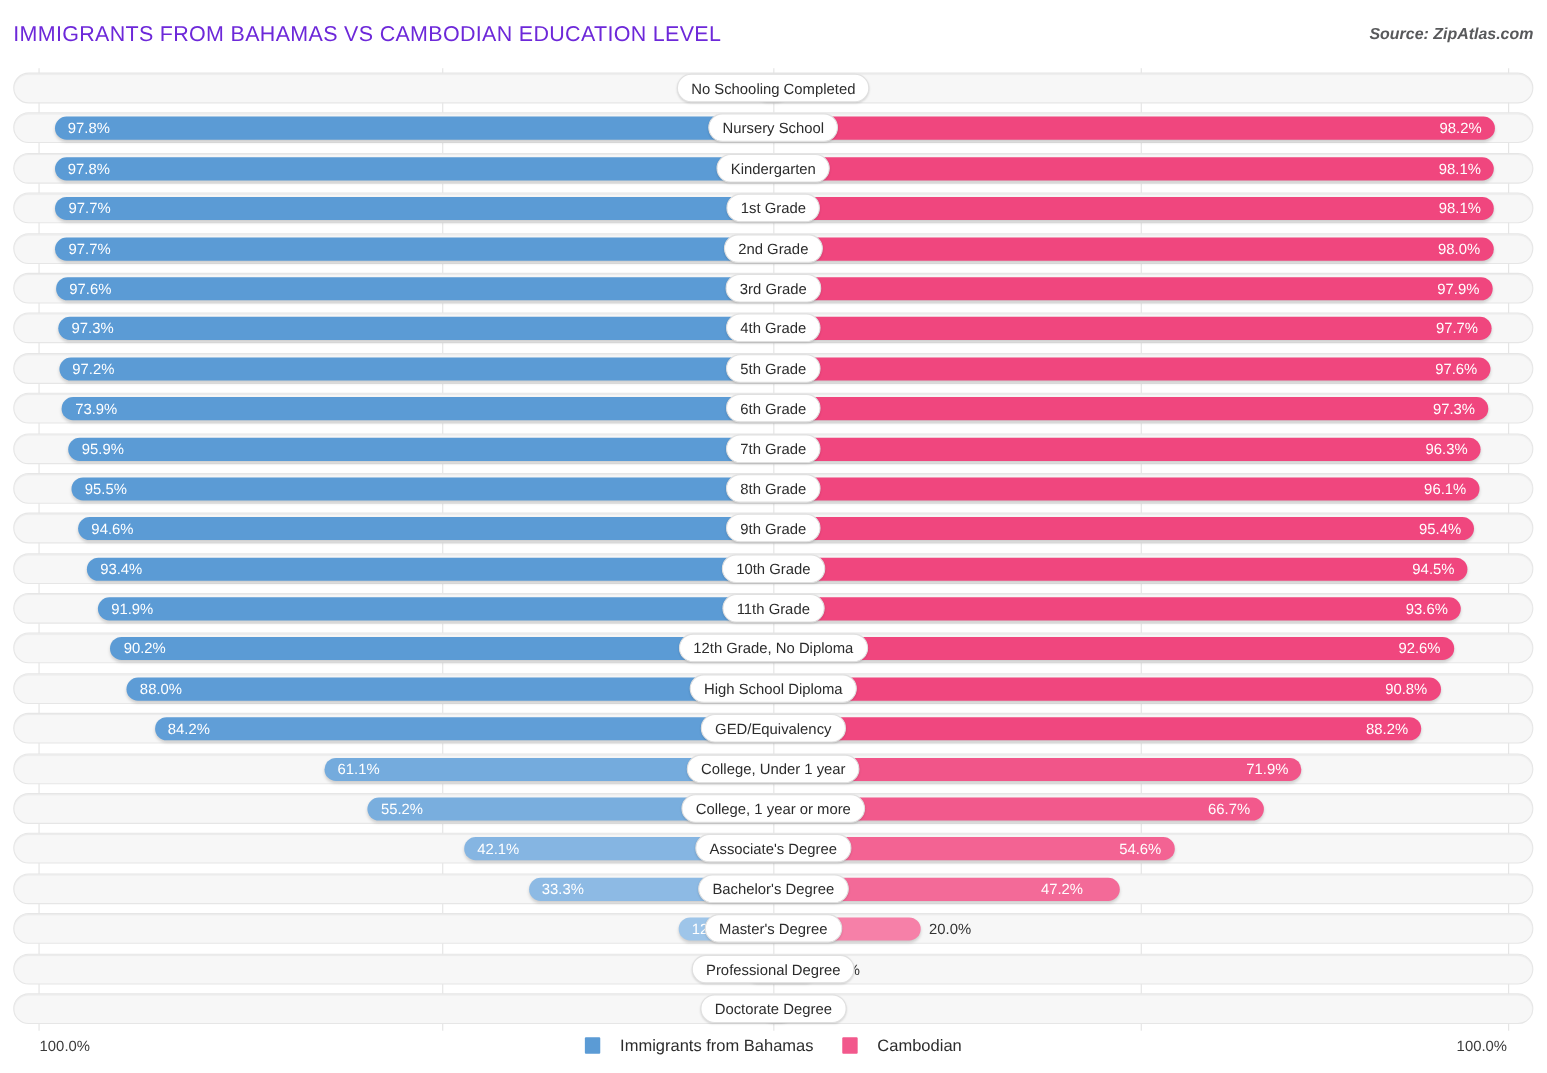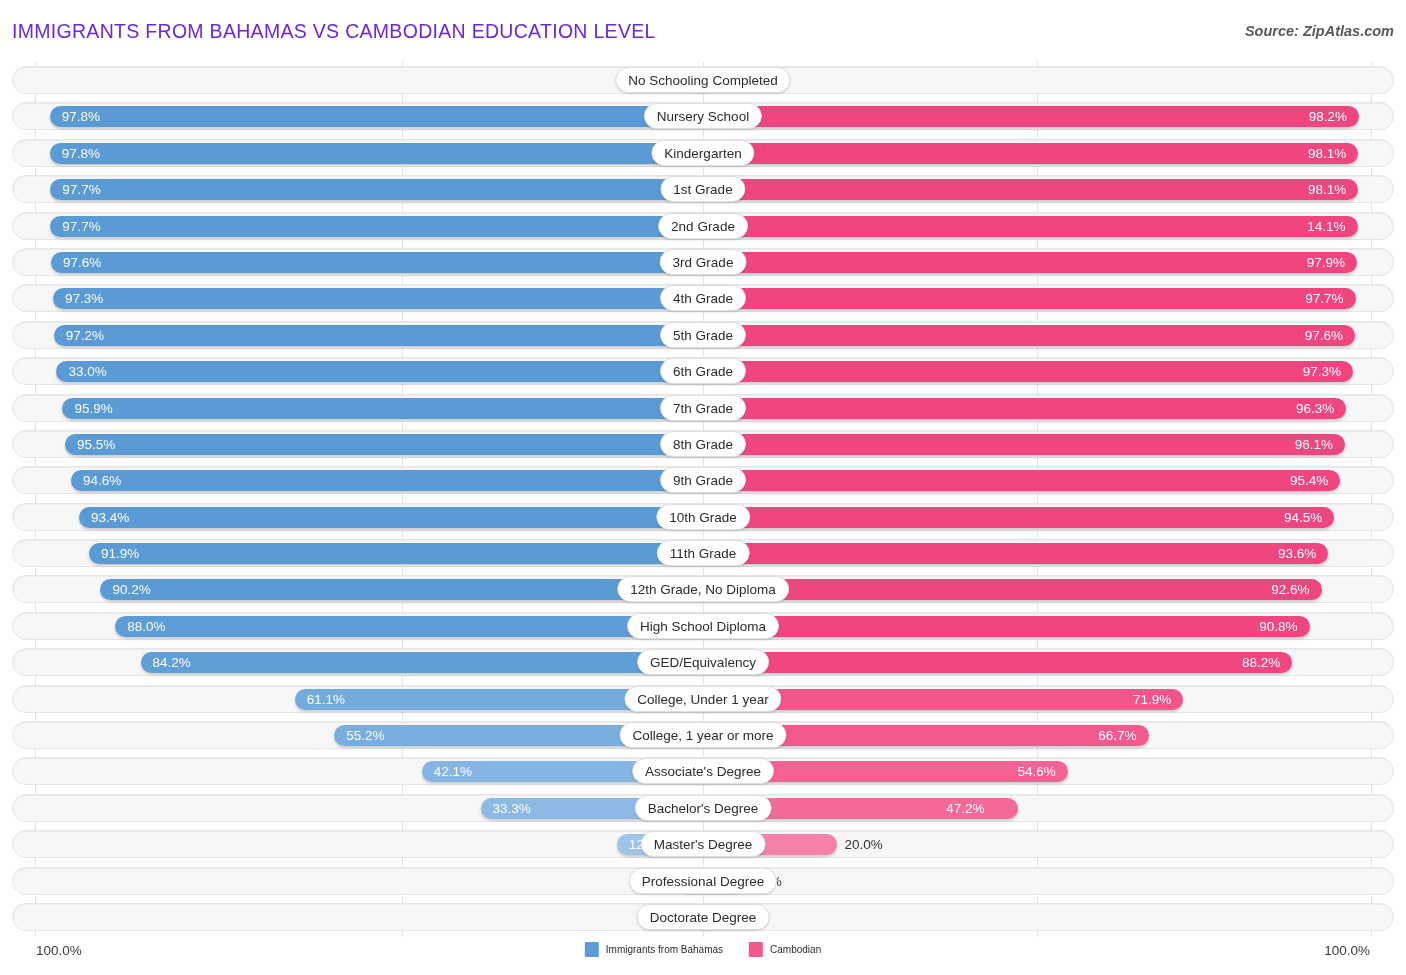--- a/index.html
+++ b/index.html
@@ -148,22 +148,22 @@
     left: 50%;
     transform: translateX(-50%);
     top: 6px;
     display: flex;
     align-items: center;
     gap: 26px;
   }
   .legend-item {
     display: flex;
     align-items: center;
-    gap: 7px;
-    font-size: 10px;
+    gap: 18px;
+    font-size: 15px;
     color: #2c2c2c;
     white-space: nowrap;
   }
   .swatch {
     width: 14px; height: 15px;
     border-radius: 1px;
     display: inline-block;
   }
 </style>
 </head>
@@ -215,21 +215,21 @@
           <div class="bar bar-right" style="left: 703px; width: 655.308px; background: rgb(240, 70, 126);"></div>
           <div class="val val-left inside" style="left: 62.364px;">97.7%</div>
           <div class="val val-right inside" style="left: 1286.31px; width: 60px; text-align: right;">98.1%</div>
           <div class="center-label" style="left: 703px;">1st Grade</div>
         </div>
         <div class="row">
           <div class="track"></div>
           <div class="bar bar-left" style="left: 50.364px; width: 652.636px; background: rgb(91, 155, 213);"></div>
           <div class="bar bar-right" style="left: 703px; width: 654.64px; background: rgb(240, 70, 126);"></div>
           <div class="val val-left inside" style="left: 62.364px;">97.7%</div>
-          <div class="val val-right inside" style="left: 1285.64px; width: 60px; text-align: right;">14.1%</div>
+          <div class="val val-right inside" style="left: 1285.64px; width: 60px; text-align: right;">98.0%</div>
           <div class="center-label" style="left: 703px;">2nd Grade</div>
         </div>
         <div class="row">
           <div class="track"></div>
           <div class="bar bar-left" style="left: 51.032px; width: 651.968px; background: rgb(91, 155, 213);"></div>
           <div class="bar bar-right" style="left: 703px; width: 653.972px; background: rgb(240, 70, 126);"></div>
           <div class="val val-left inside" style="left: 63.032px;">97.6%</div>
           <div class="val val-right inside" style="left: 1284.97px; width: 60px; text-align: right;">97.9%</div>
           <div class="center-label" style="left: 703px;">3rd Grade</div>
         </div>
@@ -246,21 +246,21 @@
           <div class="bar bar-left" style="left: 53.704px; width: 649.296px; background: rgb(91, 155, 213);"></div>
           <div class="bar bar-right" style="left: 703px; width: 651.968px; background: rgb(240, 70, 126);"></div>
           <div class="val val-left inside" style="left: 65.704px;">97.2%</div>
           <div class="val val-right inside" style="left: 1282.97px; width: 60px; text-align: right;">97.6%</div>
           <div class="center-label" style="left: 703px;">5th Grade</div>
         </div>
         <div class="row">
           <div class="track"></div>
           <div class="bar bar-left" style="left: 56.376px; width: 646.624px; background: rgb(91, 155, 213);"></div>
           <div class="bar bar-right" style="left: 703px; width: 649.964px; background: rgb(240, 70, 126);"></div>
-          <div class="val val-left inside" style="left: 68.376px;">33.0%</div>
+          <div class="val val-left inside" style="left: 68.376px;">73.9%</div>
           <div class="val val-right inside" style="left: 1280.96px; width: 60px; text-align: right;">97.3%</div>
           <div class="center-label" style="left: 703px;">6th Grade</div>
         </div>
         <div class="row">
           <div class="track"></div>
           <div class="bar bar-left" style="left: 62.388px; width: 640.612px; background: rgb(91, 155, 213);"></div>
           <div class="bar bar-right" style="left: 703px; width: 643.284px; background: rgb(240, 70, 126);"></div>
           <div class="val val-left inside" style="left: 74.388px;">95.9%</div>
           <div class="val val-right inside" style="left: 1274.28px; width: 60px; text-align: right;">96.3%</div>
           <div class="center-label" style="left: 703px;">7th Grade</div>

